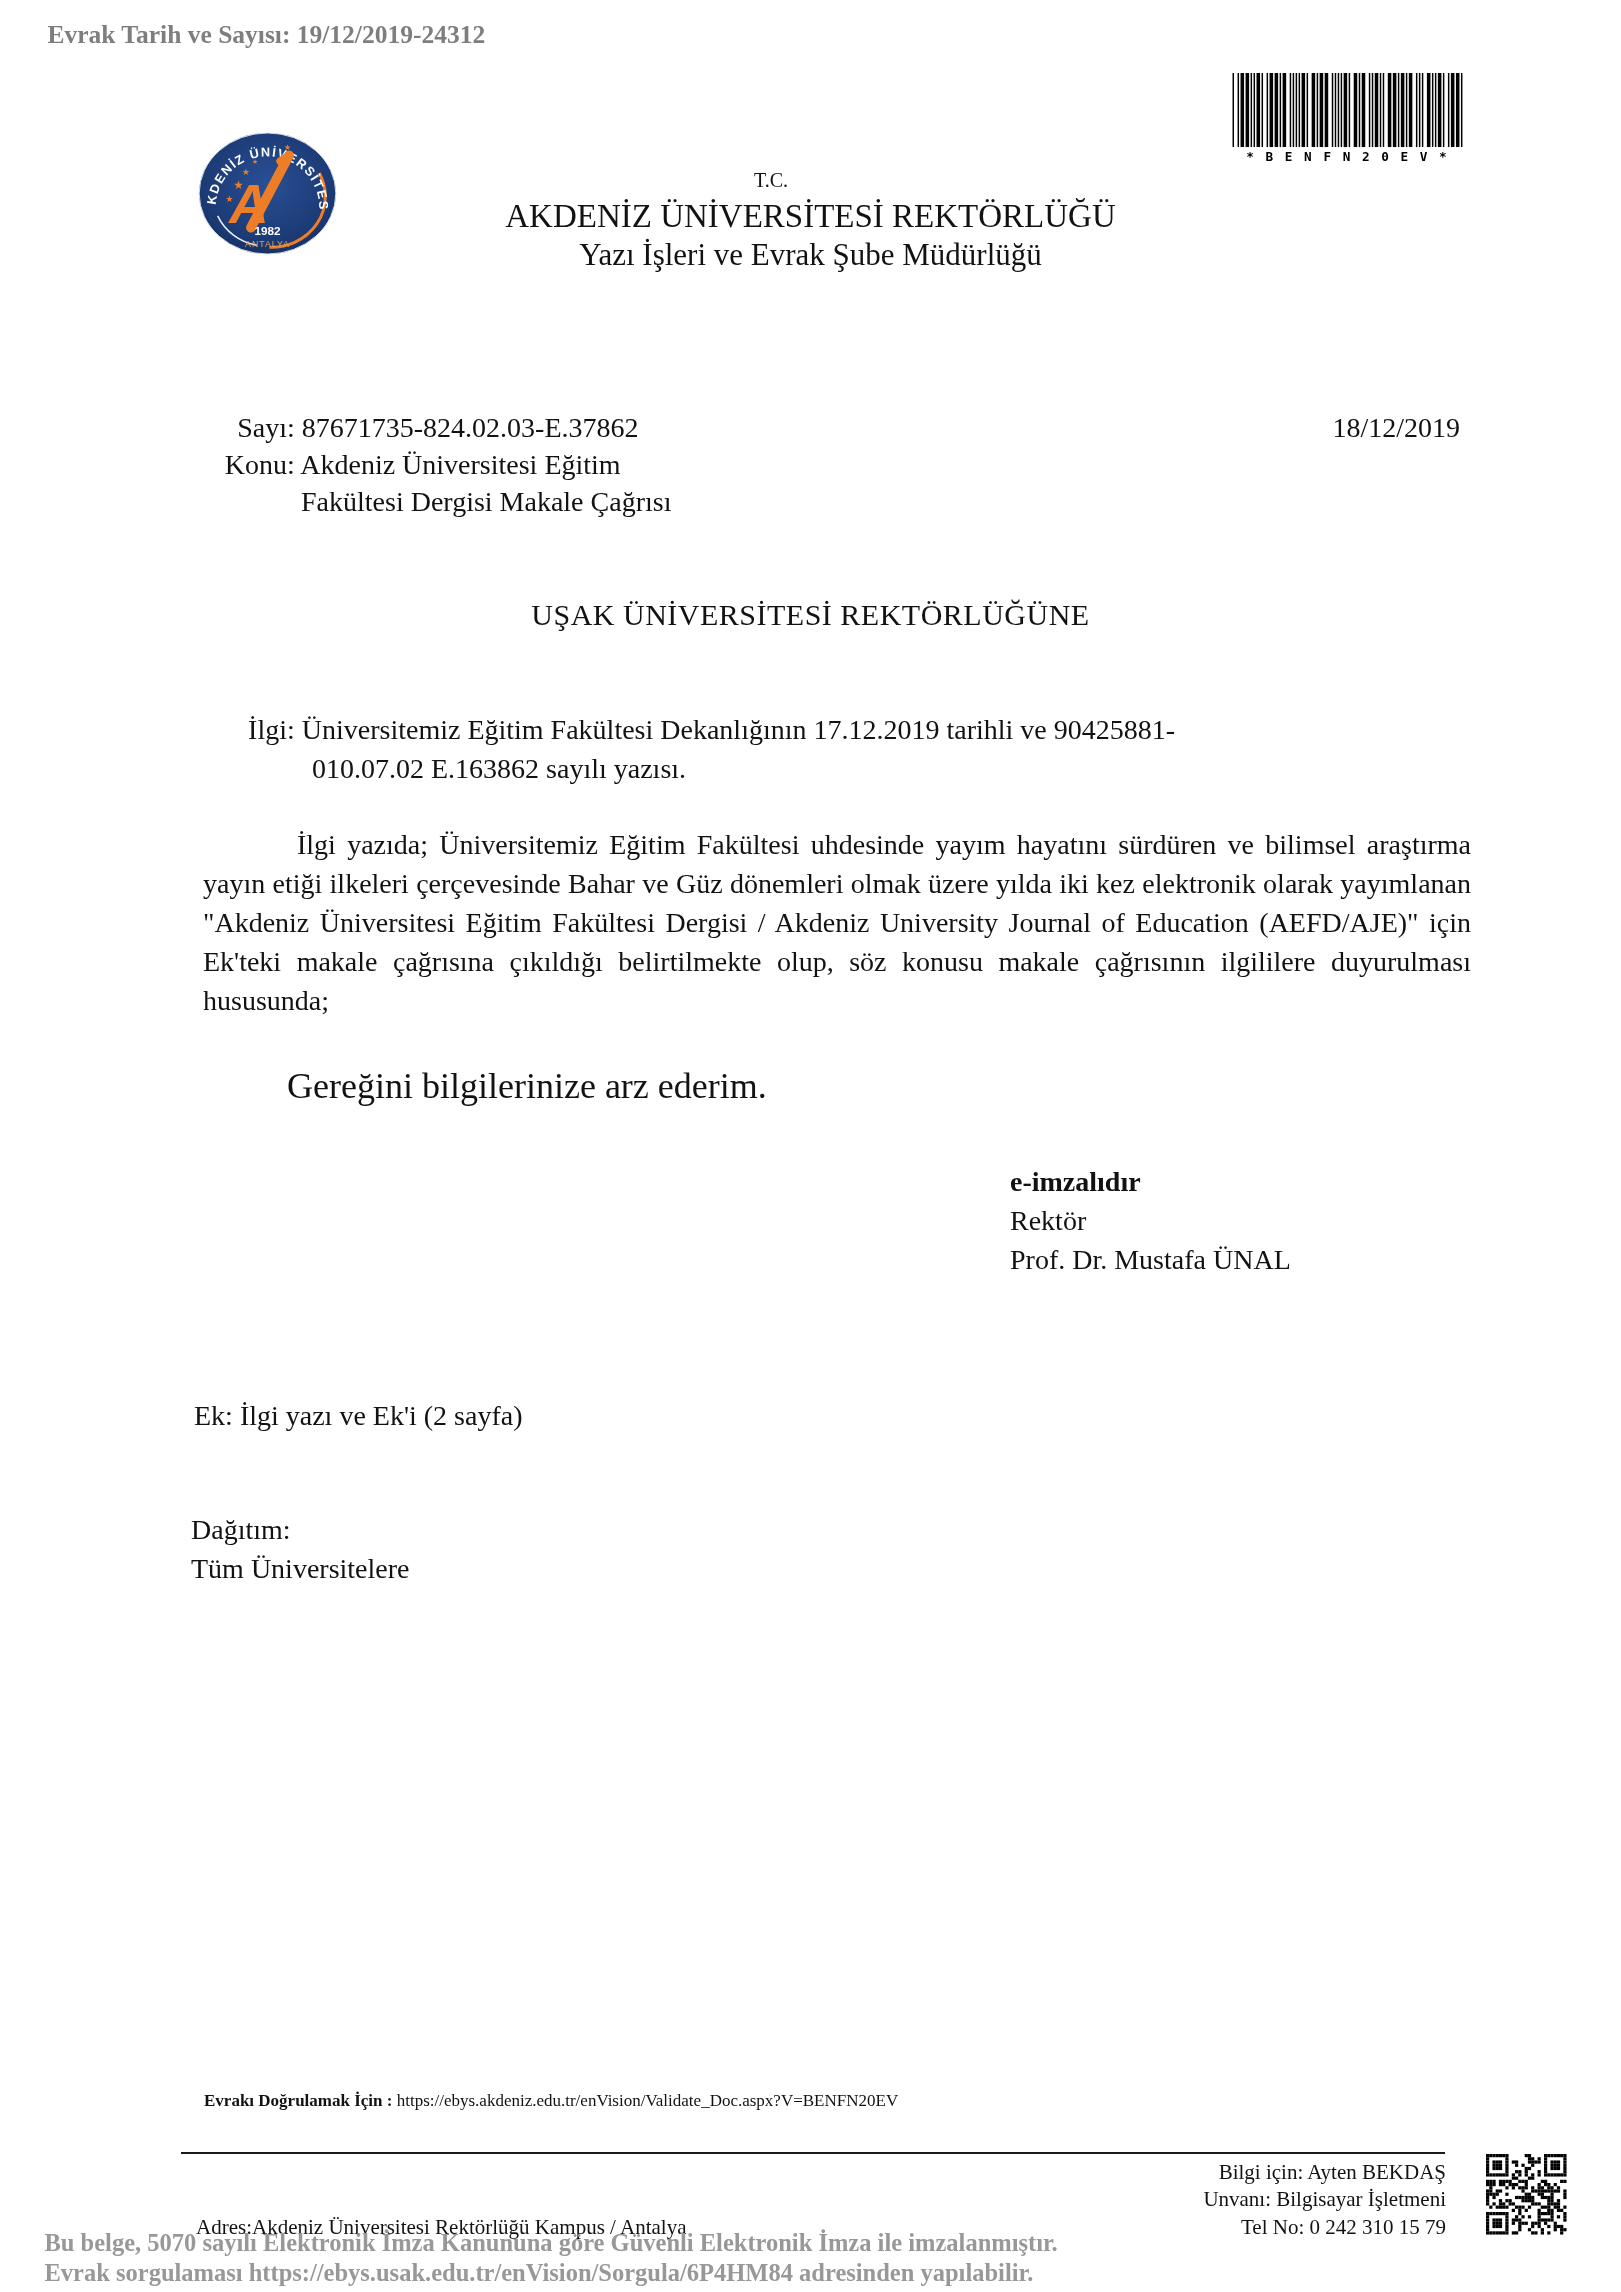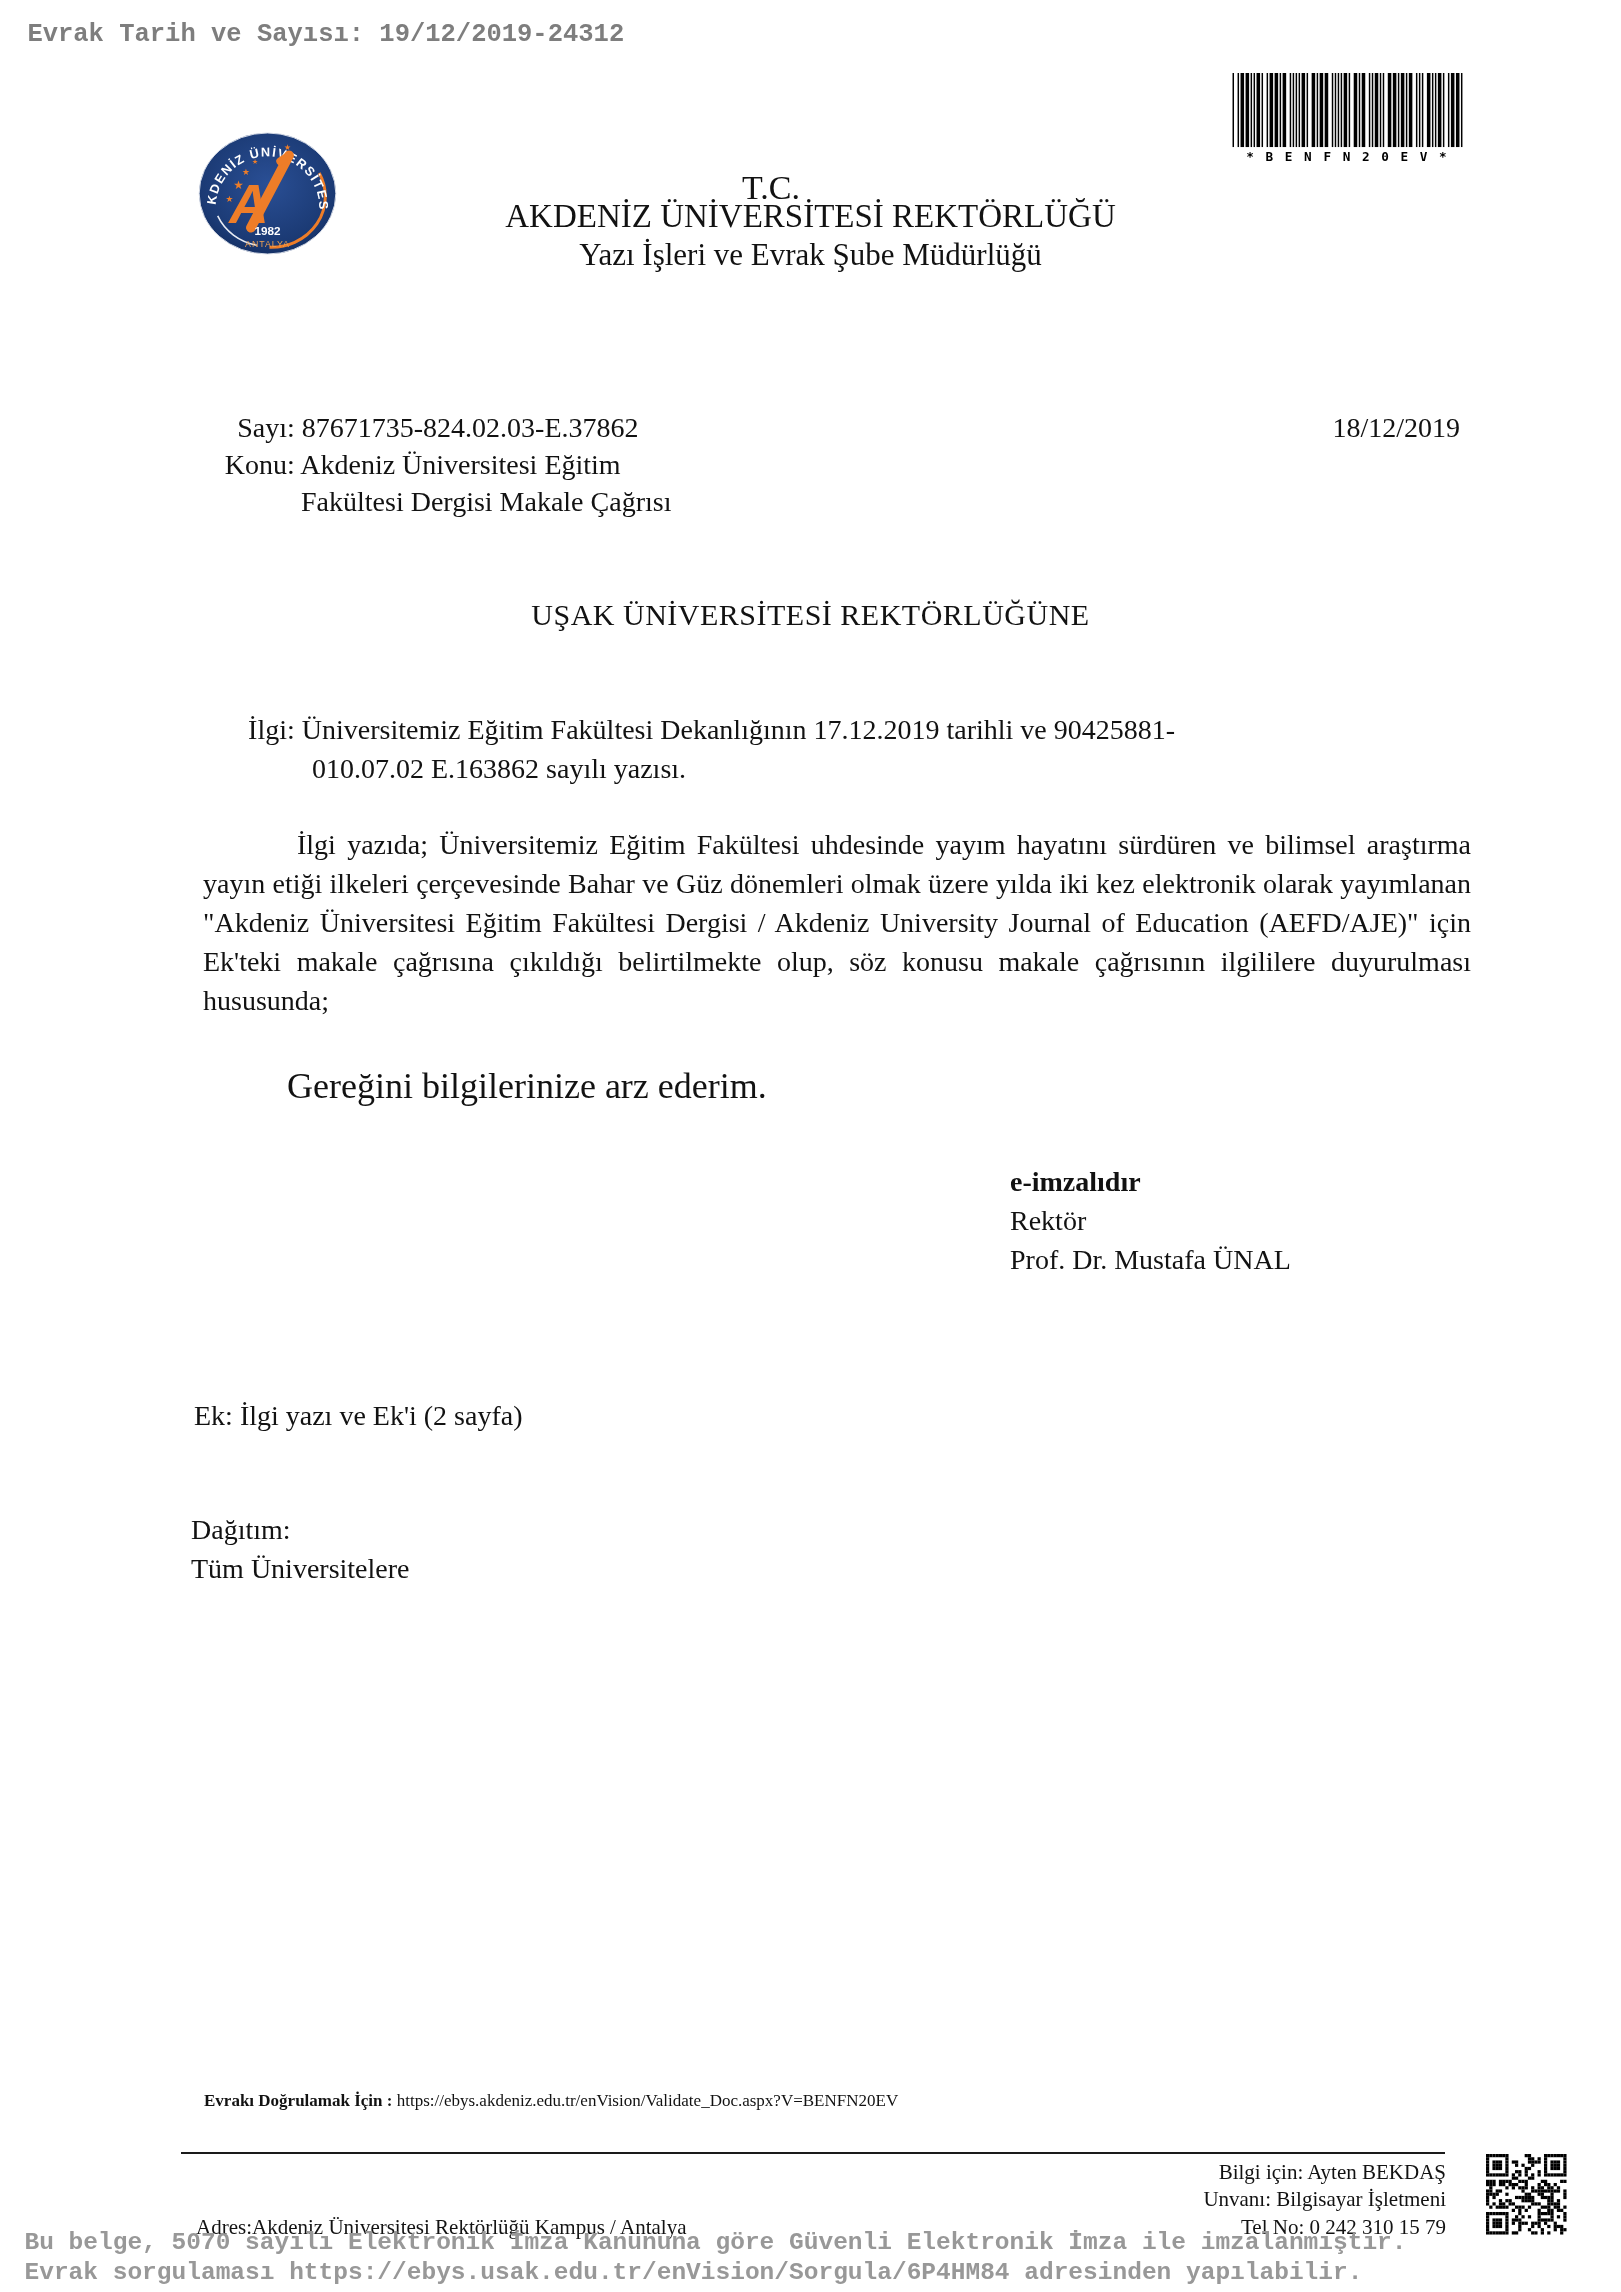--- a/index.html
+++ b/index.html
@@ -1,29 +1,29 @@
 <!DOCTYPE html>
 <html style="--gray-meta: #7e7e7e; --gray-stamp: #989898;"><head>
 <meta charset="utf-8">
 <style>
   html,body{margin:0;padding:0;background:#fff;}
   .page{position:relative;width:1621px;height:2293px;background:#ffffff;overflow:hidden;
         font-family:"Liberation Serif", serif;color:#121212;}
   .abs{position:absolute;}
-  .sans{font-family:Liberation Mono, monospace;}
+  .sans{font-family:Liberation Serif, serif;margin-left:20px;}
   .mono{font-family:"DejaVu Sans Mono", monospace;}
   .center{text-align:center;}
 
   .top-meta{left:27.4px;top:19.6px;font-size:25.5px;font-weight:bold;color:var(--gray-meta);}
   .barcode-box{left:1231px;top:73px;width:233px;height:76px;}
   .barcode-text{left:1231px;top:149px;width:233px;font-size:12.7px;letter-spacing:2px;
                 text-align:center;color:#000;font-weight:bold;}
   .logo-box{left:198px;top:132px;width:139px;height:123px;}
 
-  .lh1{left:0;top:169px;width:1542px;font-size:34px;}
+  .lh1{left:0;top:169px;width:1542px;font-size:20px;}
   .lh2{left:0;top:198px;width:1621px;font-size:33px;}
   .lh3{left:0;top:237px;width:1621px;font-size:31px;}
 
   .ref{font-size:28px;}
   .ref-label{display:inline-block;width:94px;text-align:right;}
   .row-sayi{left:193px;top:412px;}
   .row-konu{left:193px;top:449px;}
   .row-konu2{left:301px;top:486px;}
   .date{top:412px;right:161px;font-size:28px;}
 

